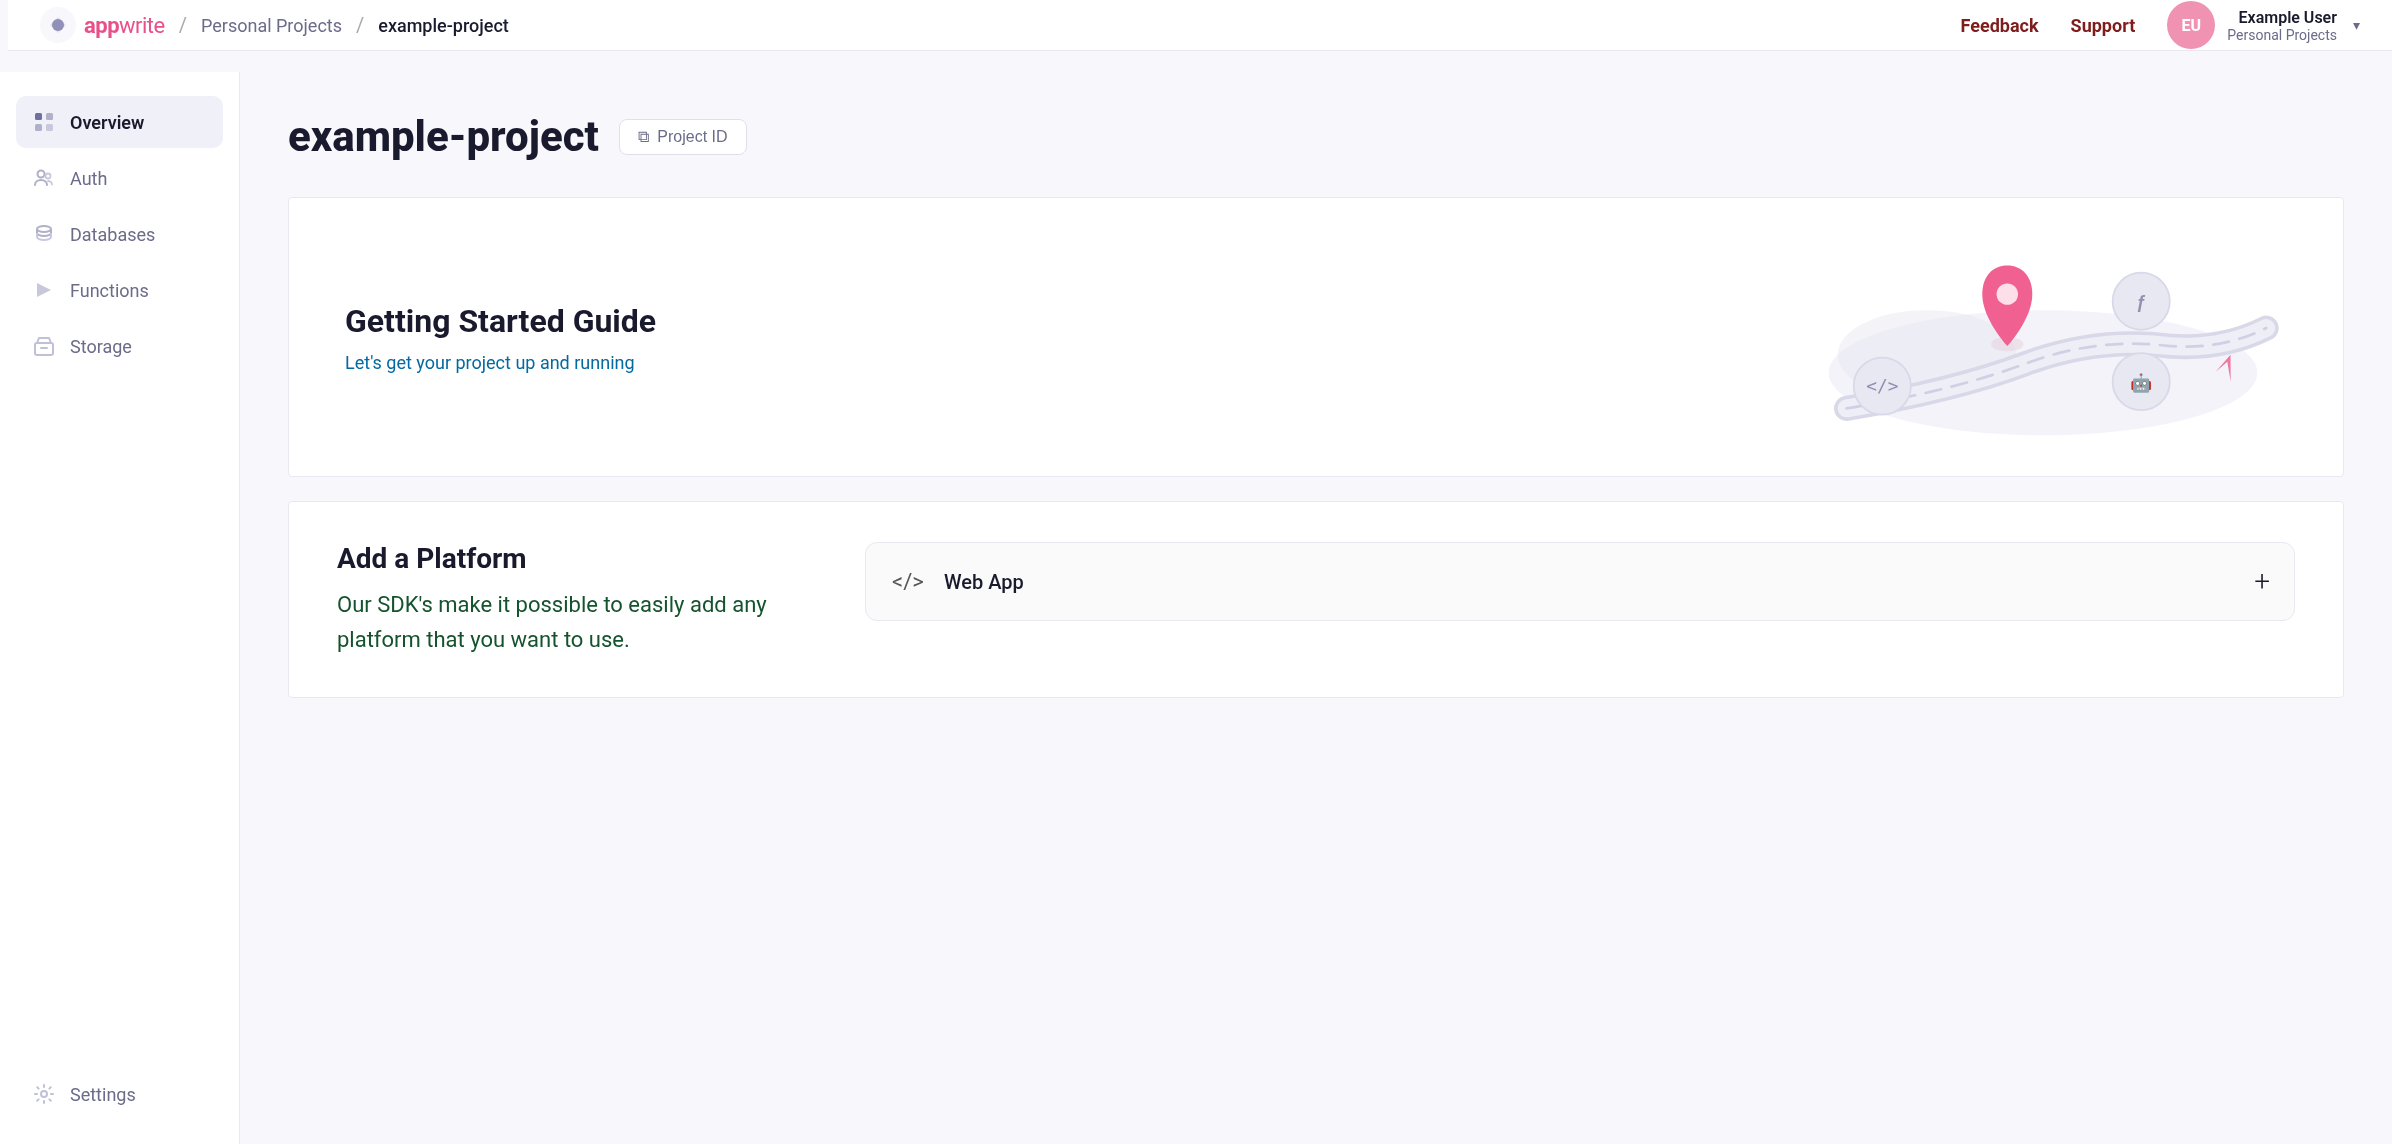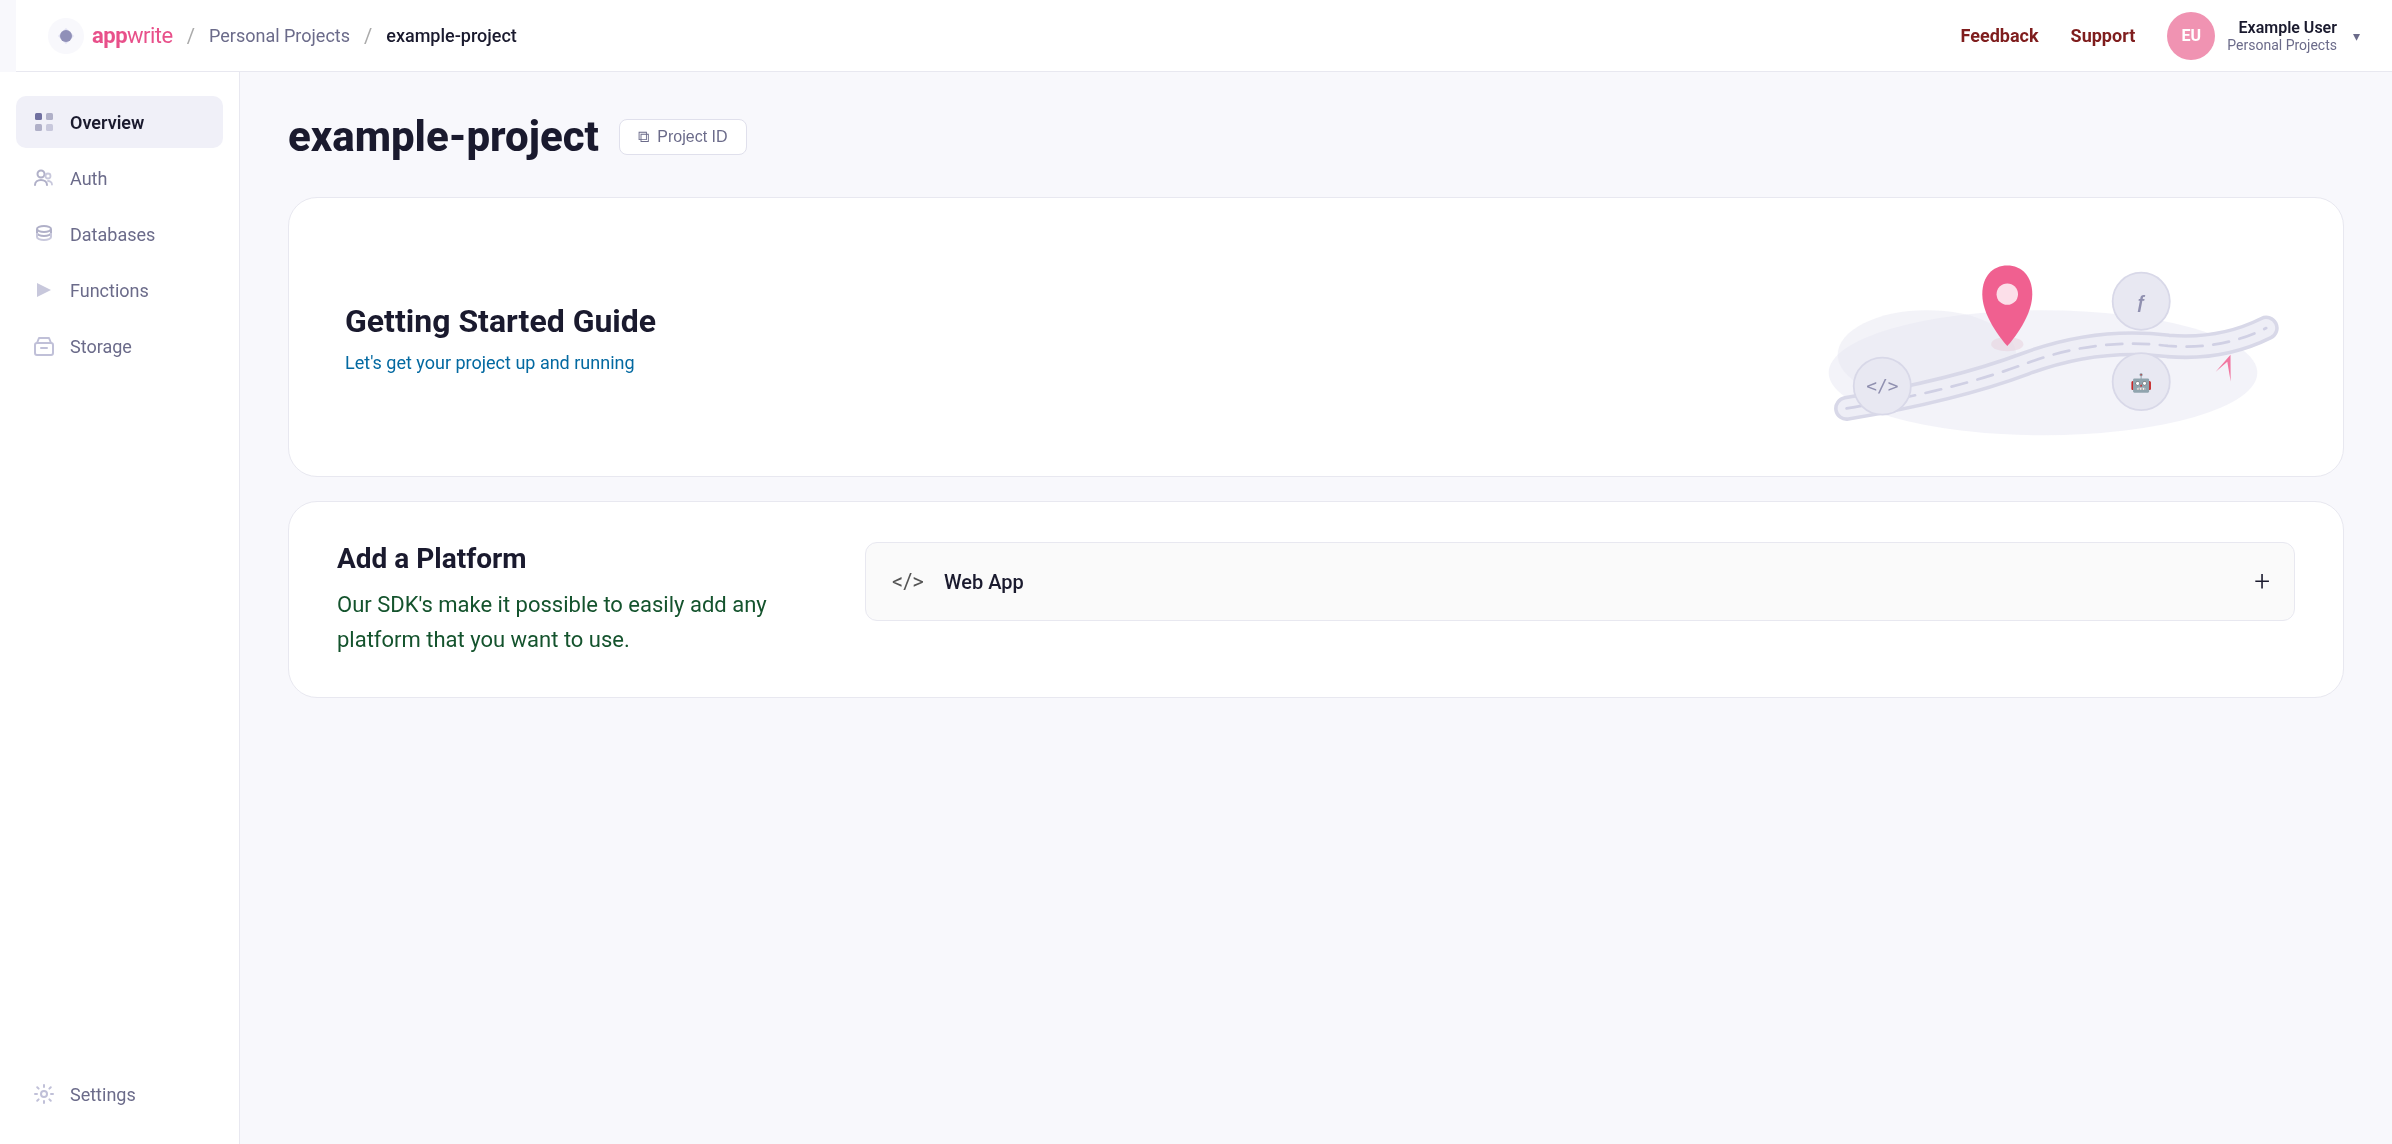--- a/index.html
+++ b/index.html
@@ -10,26 +10,26 @@
       width: 2392px;
       height: 1144px;
       overflow: hidden;
     }
 
     
     .header {
       display: flex;
       align-items: center;
       justify-content: space-between;
-      height: 72px;
+      height: 51px;
       background: #fff;
       border-bottom: 1px solid #e8e8f0;
       padding: 7px 32px;
       position: fixed;
-      top: 0; left: 16px; right: 0;
+      top: 0; left: 8px; right: 0;
       z-index: 100;
     }
     .header-left {
       display: flex;
       align-items: center;
       gap: 8px;
     }
     .logo {
       display: flex;
       align-items: center;
@@ -171,21 +171,21 @@
       border-radius: 8px;
       background: #fff;
       font-size: 16px;
       color: #6b6b8a;
       cursor: pointer;
     }
 
     
     .card {
       background: #fff;
-      border-radius: 29px;
+      border-radius: 4px;
       border: 1px solid #e8e8f0;
       margin-bottom: 24px;
       overflow: hidden;
     }
 
     
     .guide-card {
       display: flex;
       align-items: center;
       padding: 48px 56px;

